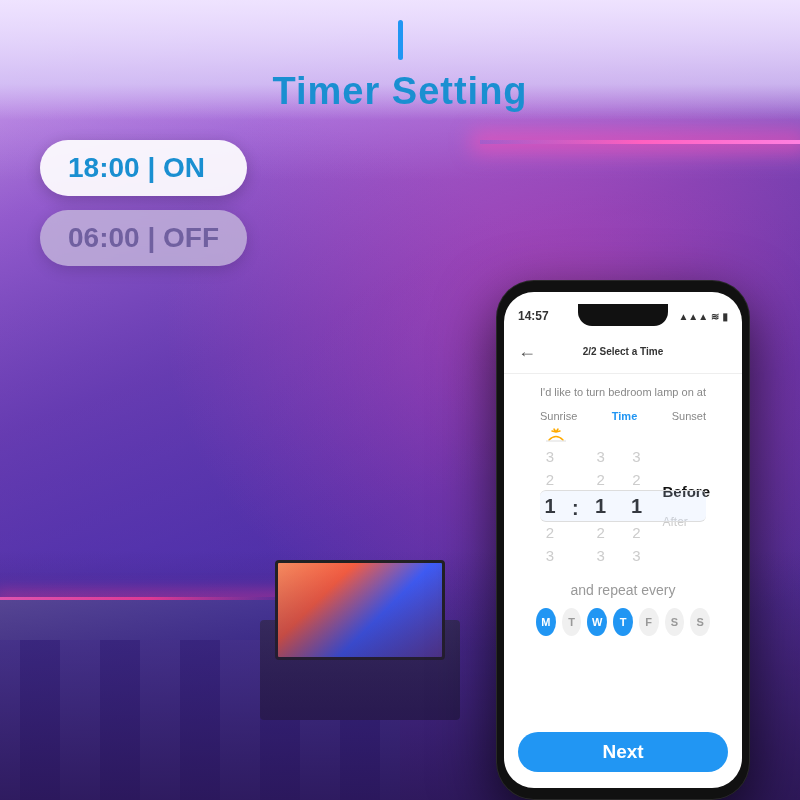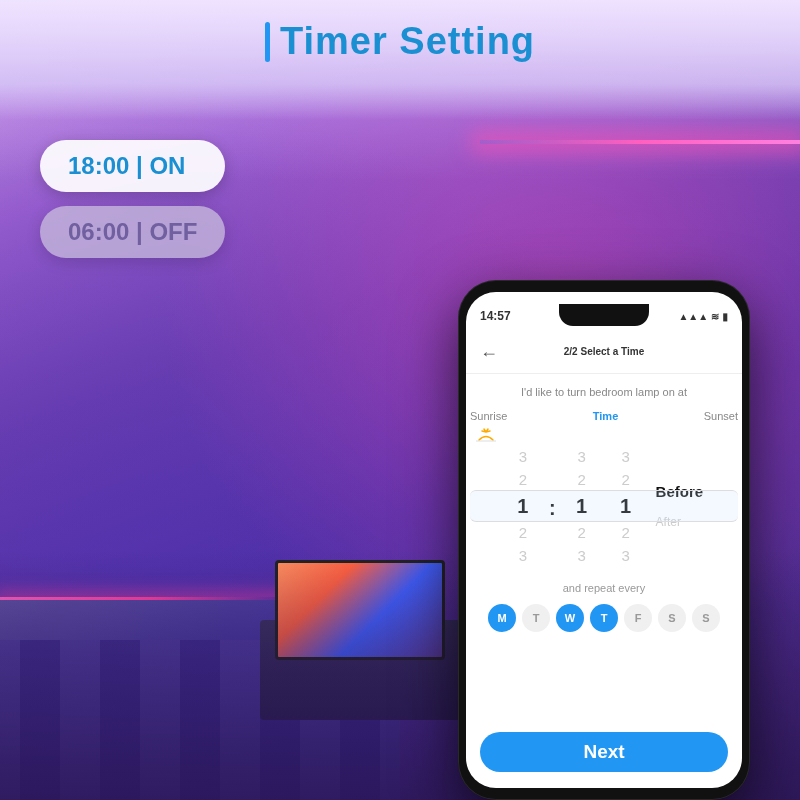--- a/index.html
+++ b/index.html
@@ -127,20 +127,21 @@
 
     .page-title-area {
       position: absolute;
       top: 20px;
       left: 0;
       right: 0;
       display: flex;
       align-items: center;
       justify-content: center;
       gap: 10px;
+      flex-direction: column;
     }
 
     .title-bar {
       width: 5px;
       height: 40px;
       background: #2196F3;
       border-radius: 3px;
     }
 
     .page-title {
@@ -156,21 +157,21 @@
       top: 140px;
       left: 40px;
       display: flex;
       flex-direction: column;
       gap: 14px;
     }
 
     .timer-pill {
       padding: 12px 28px;
       border-radius: 50px;
-      font-size: 24px;
+      font-size: 28px;
       font-weight: 600;
       backdrop-filter: blur(10px);
     }
 
     .timer-pill.on {
       background: rgba(255,255,255,0.92);
       color: #1a8fd1;
       box-shadow: 0 4px 15px rgba(0,0,0,0.2);
     }
 
@@ -178,21 +179,21 @@
       background: rgba(200,190,220,0.75);
       color: #7060a0;
       box-shadow: 0 4px 15px rgba(0,0,0,0.15);
     }
 
     
     .phone-container {
       position: absolute;
       bottom: 0;
       right: 50px;
-      width: 292px;
+      width: 254px;
       height: 520px;
     }
 
     .phone-outer {
       position: absolute;
       inset: 0;
       background: #111;
       border-radius: 38px;
       box-shadow: 0 20px 60px rgba(0,0,0,0.7), inset 0 0 0 1px rgba(255,255,255,0.1);
     }
@@ -275,21 +276,21 @@
       color: #333;
     }
 
     
     .app-content {
       position: absolute;
       top: 82px;
       left: 0;
       right: 0;
       bottom: 0;
-      padding: 12px 0;
+      padding: 12px 32px;
     }
 
     .subtitle {
       font-size: 11px;
       color: #888;
       text-align: center;
       margin-bottom: 12px;
     }
 
     
@@ -388,21 +389,21 @@
       margin-bottom: 2px;
     }
 
     .sunrise-icon-svg {
       width: 24px;
       height: 16px;
     }
 
     
     .repeat-label {
-      font-size: 11px;
+      font-size: 14px;
       color: #999;
       text-align: center;
       margin-bottom: 10px;
     }
 
     .days-row {
       display: flex;
       justify-content: center;
       gap: 6px;
       margin-bottom: 16px;

